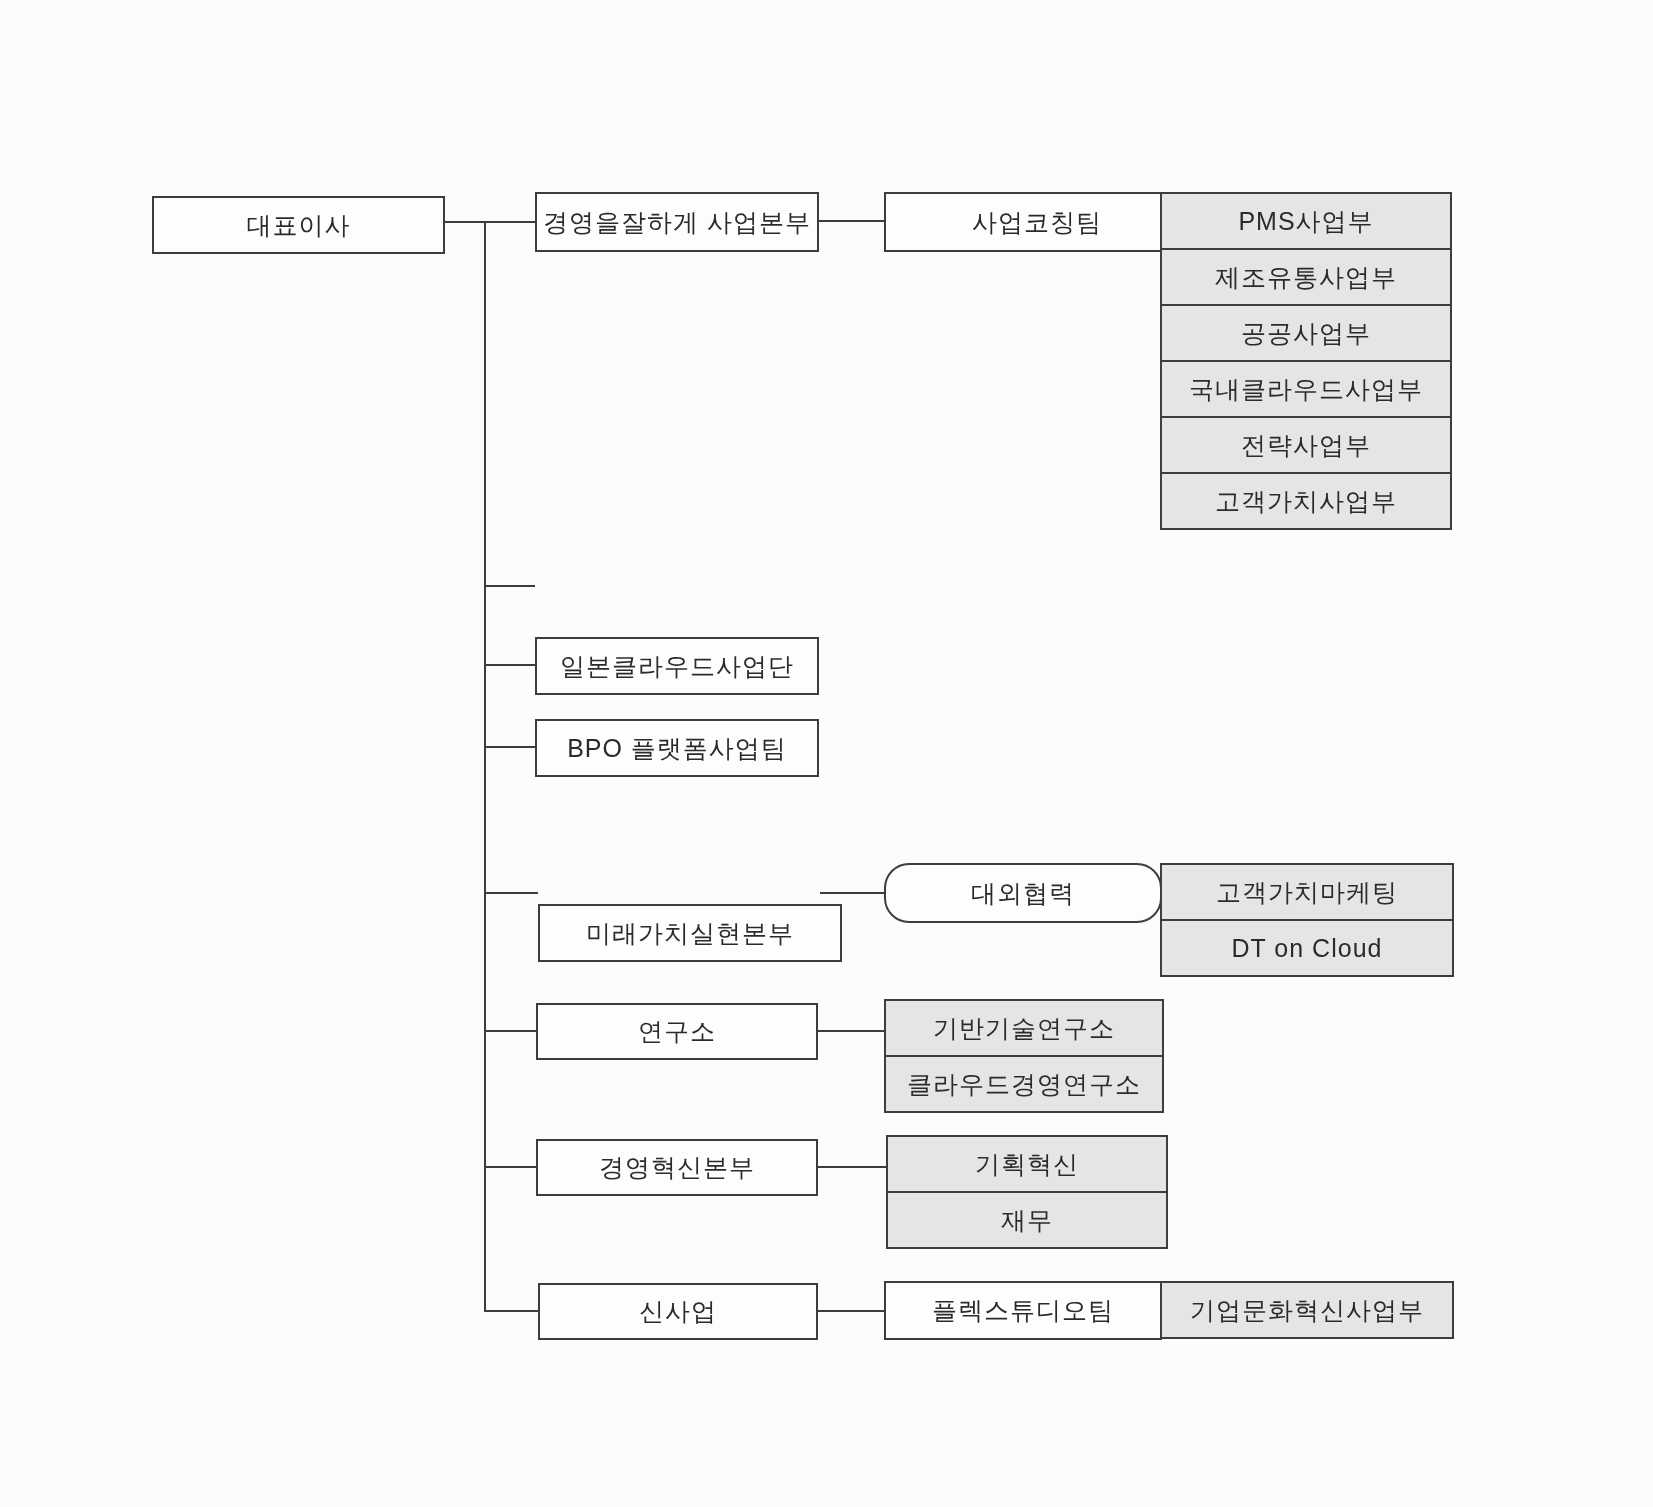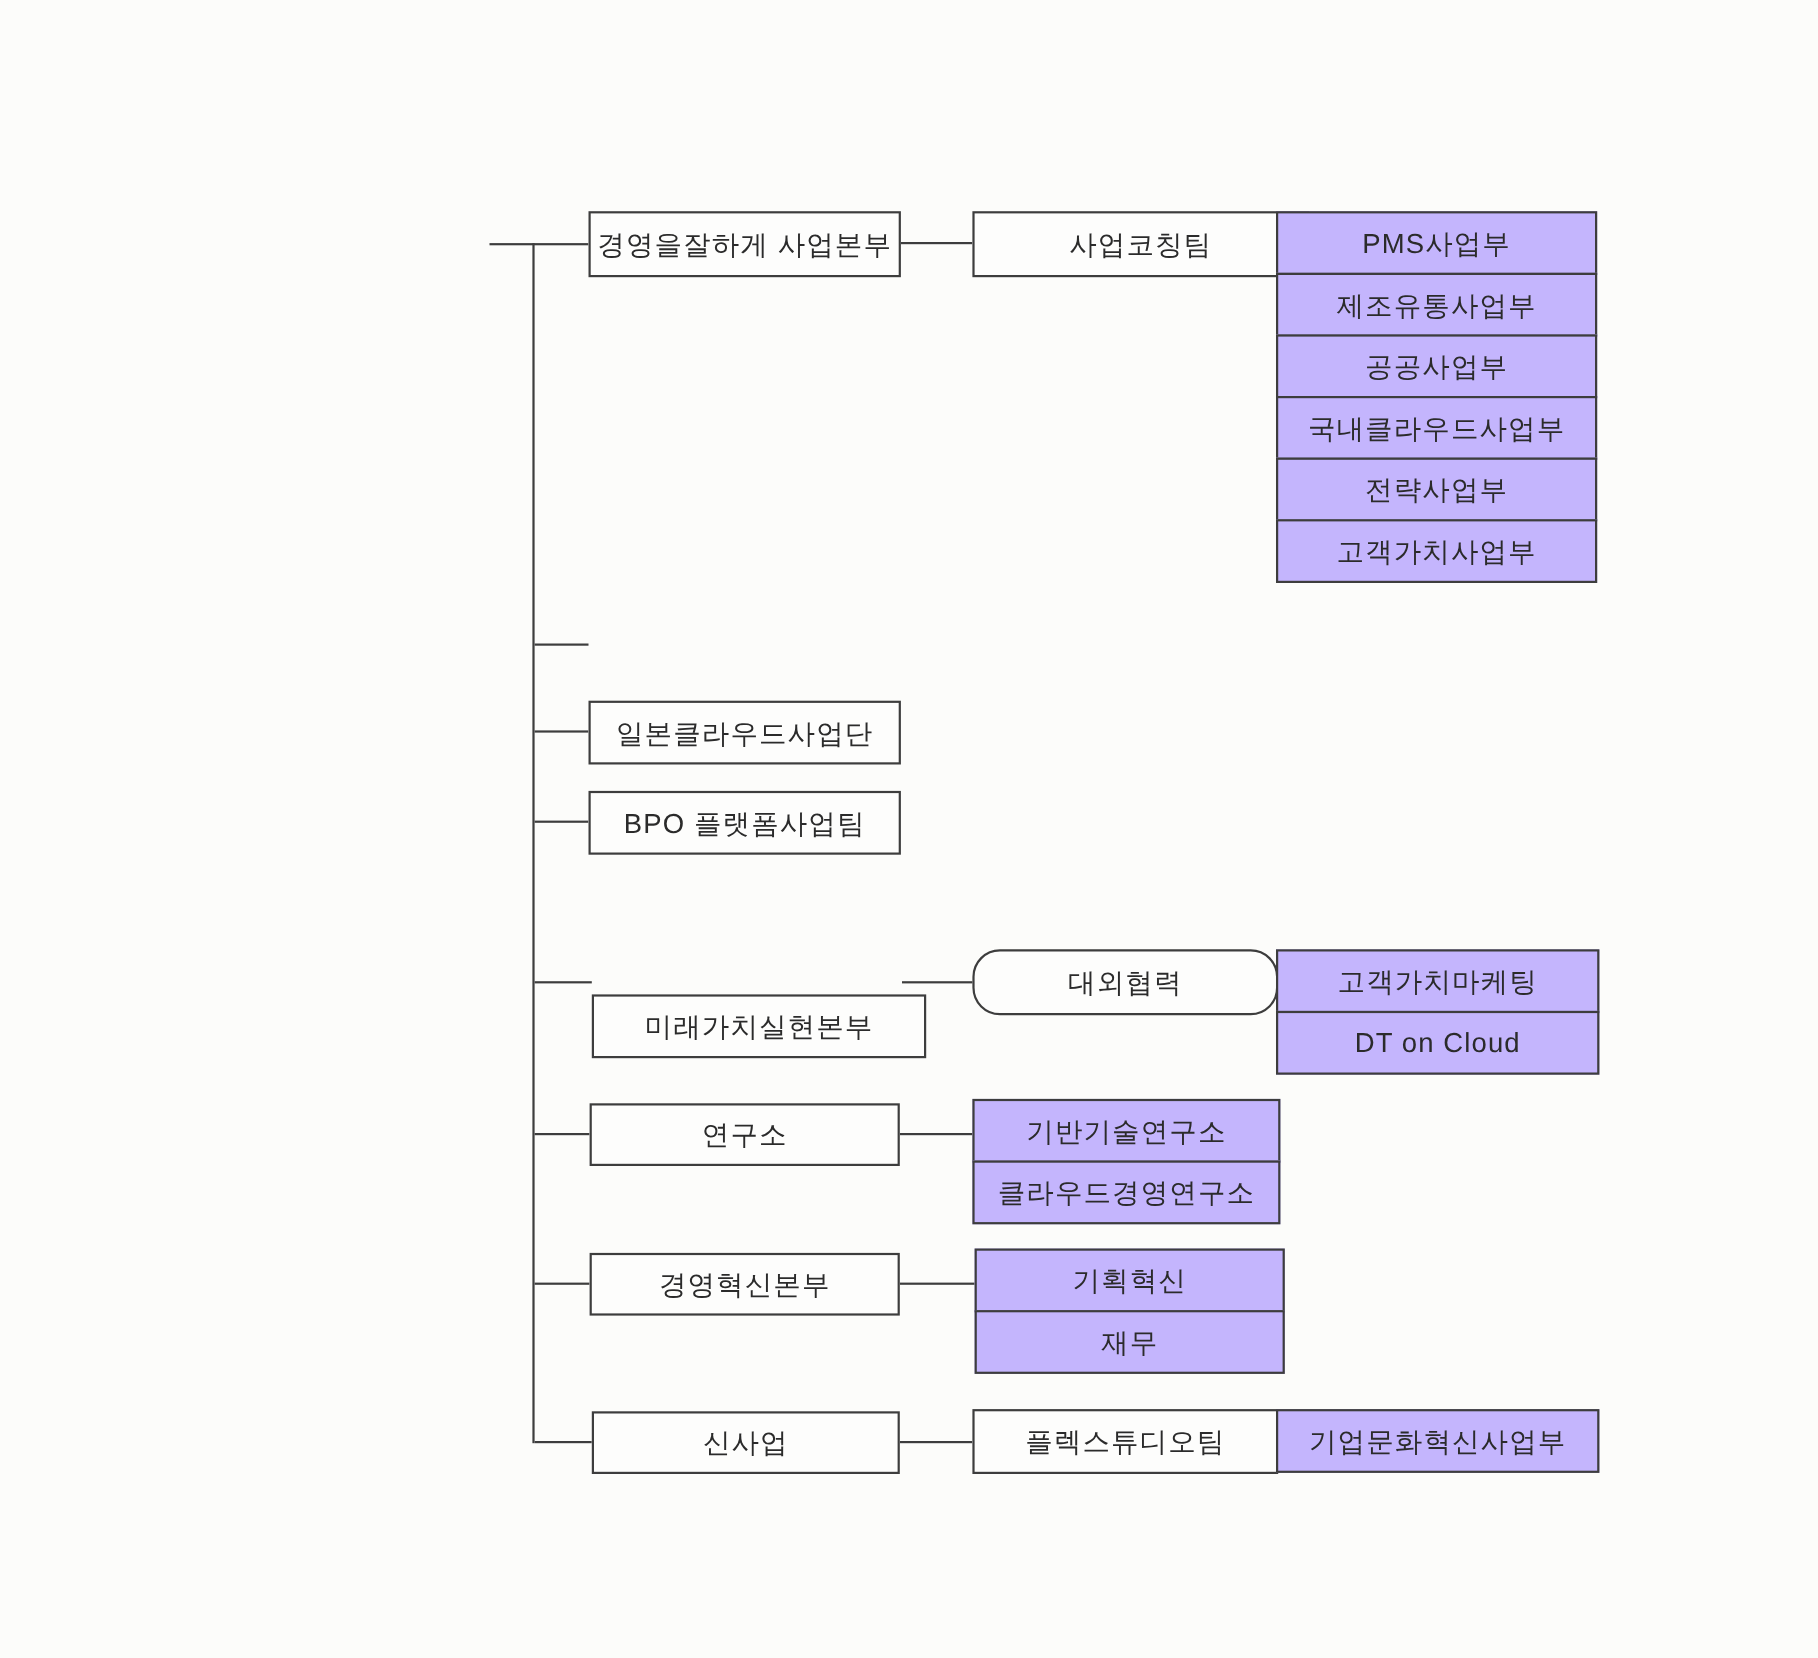--- a/index.html
+++ b/index.html
@@ -28,21 +28,21 @@
     letter-spacing: 1px;
     white-space: nowrap;
   }
   .stack {
     position: absolute;
   }
   .stack .row {
     position: relative;
     box-sizing: border-box;
     border: 2px solid #3d3d3d;
-    background: #c4b5fd;
+    background: #e5e5e5;
     height: 58px;
     margin-top: -2px;
     display: flex;
     align-items: center;
     justify-content: center;
     font-size: 25px;
     color: #2b2b2b;
     letter-spacing: 1px;
     white-space: nowrap;
   }
@@ -67,20 +67,21 @@
   <div class="hline" style="left:486px; top:746px; width:49px; height:2px;"></div>
   <div class="hline" style="left:486px; top:892px; width:52px; height:2px;"></div>
   <div class="hline" style="left:820px; top:892px; width:64px; height:2px;"></div>
   <div class="hline" style="left:486px; top:1030px; width:50px; height:2px;"></div>
   <div class="hline" style="left:818px; top:1030px; width:66px; height:2px;"></div>
   <div class="hline" style="left:486px; top:1166px; width:50px; height:2px;"></div>
   <div class="hline" style="left:818px; top:1166px; width:68px; height:2px;"></div>
   <div class="hline" style="left:486px; top:1310px; width:52px; height:2px;"></div>
   <div class="hline" style="left:818px; top:1310px; width:66px; height:2px;"></div>
 
+  <div class="box" style="left:152px; top:196px; width:293px; height:58px;">대표이사</div>
 
   <div class="box" style="left:535px; top:192px; width:284px; height:60px;">경영을잘하게 사업본부</div>
   <div class="box" style="left:884px; top:192px; width:306px; height:60px;">사업코칭팀</div>
   <div class="stack" style="left:1160px; top:192px; width:292px;">
     <div class="row">PMS사업부</div>
     <div class="row">제조유통사업부</div>
     <div class="row">공공사업부</div>
     <div class="row">국내클라우드사업부</div>
     <div class="row">전략사업부</div>
     <div class="row">고객가치사업부</div>

